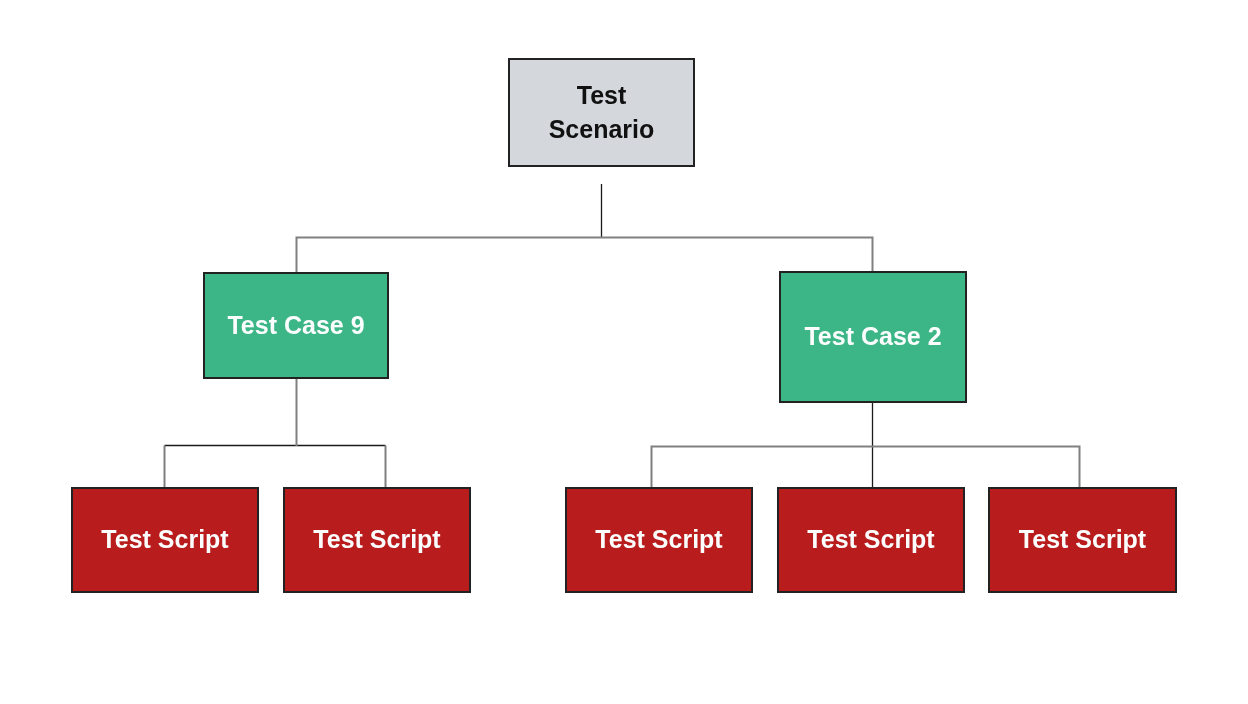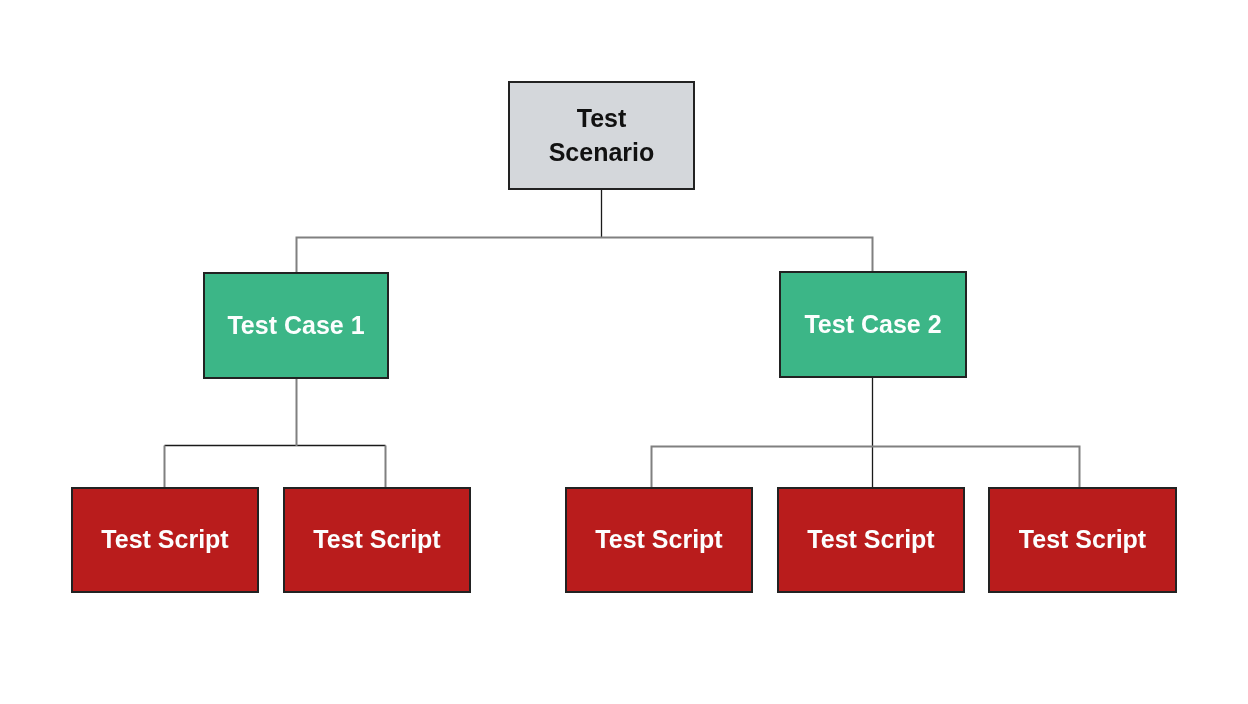--- a/index.html
+++ b/index.html
@@ -69,29 +69,29 @@
              M296.5 237.5 L296.5 272
              M872.5 237.5 L872.5 271
              M296.5 379 L296.5 446
              M164.5 445.5 L164.5 487
              M385.5 445.5 L385.5 487
              M650.5 446.5 L1080.5 446.5
              M651.5 446.5 L651.5 487
              M1079.5 446.5 L1079.5 487" stroke="#808080" stroke-width="2" fill="none"></path>
   </svg>
 
-  <div class="node node--scenario" style="left:508px; top:81px; width:187px; height:109px;">
+  <div class="node node--scenario" style="left:508px; top:58px; width:187px; height:109px;">
     <span class="node-label">Test Scenario</span>
   </div>
 
   <div class="node node--case" style="left:203px; top:272px; width:186px; height:107px;">
-    <span class="node-label">Test Case 1</span>
+    <span class="node-label">Test Case 9</span>
   </div>
 
-  <div class="node node--case" style="left:779px; top:271px; width:188px; height:107px;">
+  <div class="node node--case" style="left:779px; top:271px; width:188px; height:132px;">
     <span class="node-label">Test Case 2</span>
   </div>
 
   <div class="node node--script" style="left:71px; top:487px; width:188px; height:106px;">
     <span class="node-label">Test Script</span>
   </div>
 
   <div class="node node--script" style="left:283px; top:487px; width:188px; height:106px;">
     <span class="node-label">Test Script</span>
   </div>

